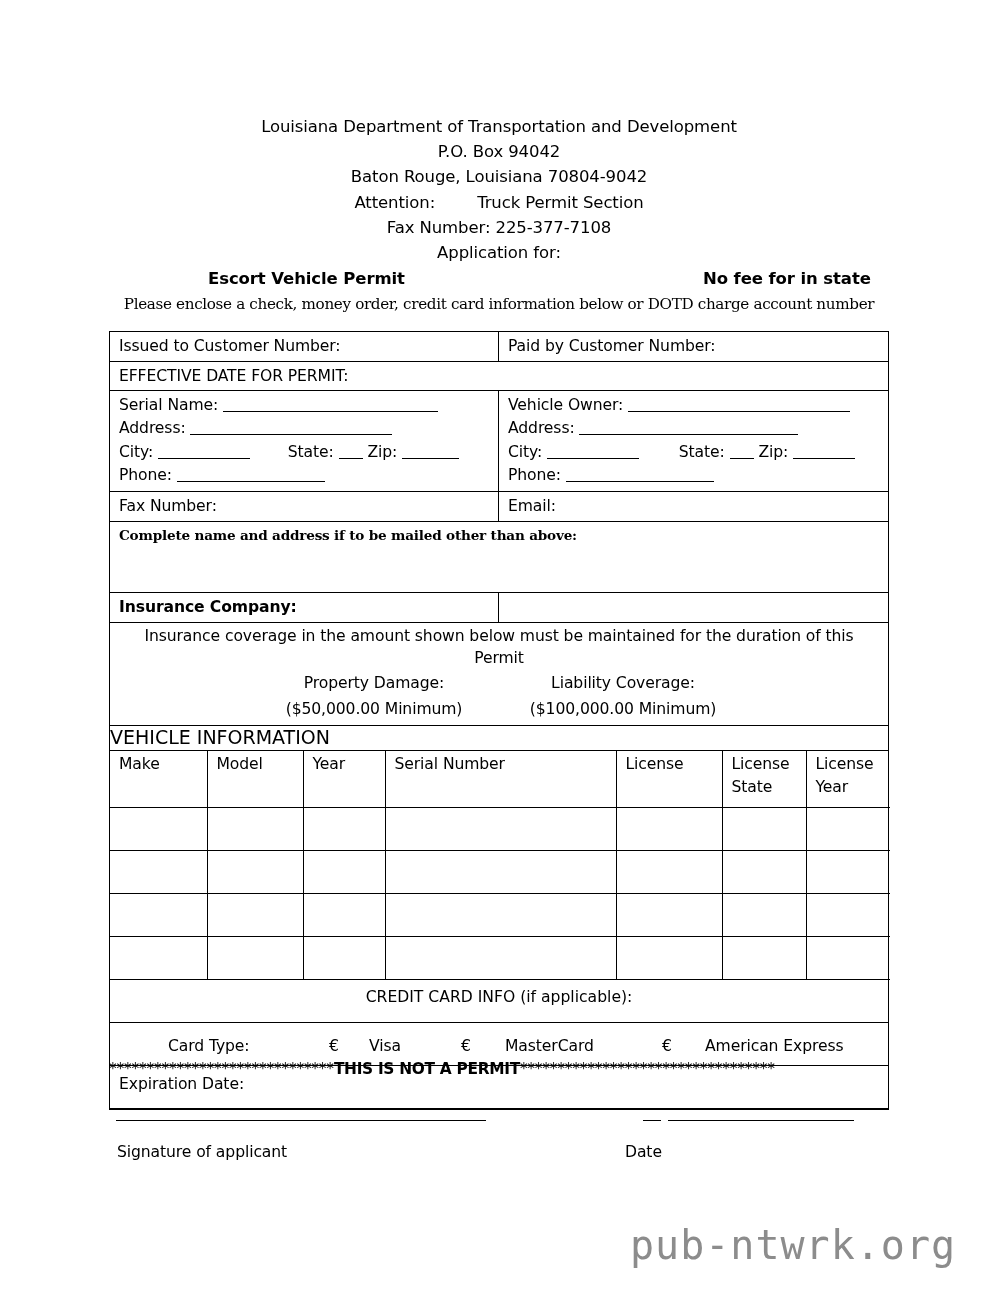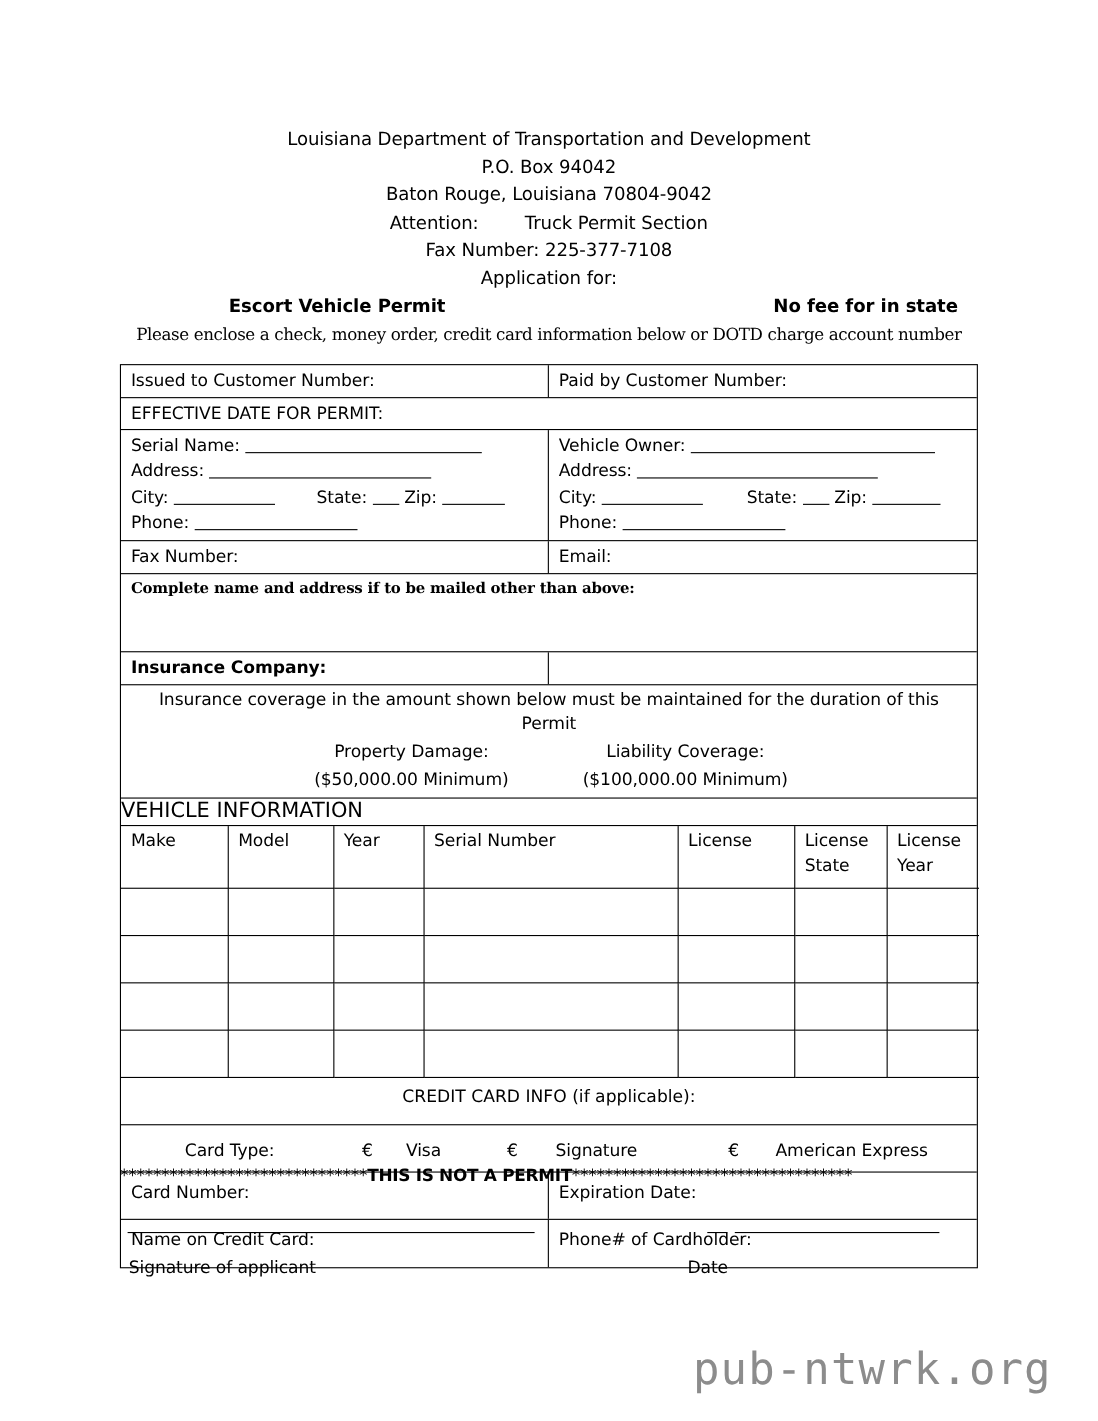--- a/index.html
+++ b/index.html
@@ -417,34 +417,29 @@
     </tbody>
   </table>
 
   <div class="cc-title">CREDIT CARD INFO (if applicable):</div>
 
   <div class="cardtype-row">
     <span class="ct-label">Card Type:</span>
     <span class="ct-box1">€</span>
     <span class="ct-v">Visa</span>
     <span class="ct-box2">€</span>
-    <span class="ct-v2">Signature</span>
+    <span class="ct-v2">MasterCard</span>
     <span class="ct-box3">€</span>
     <span class="ct-v3">American Express</span>
   </div>
 
   <div class="row cc-line">
-    <div class="cell half divider">Card Number:</div>
     <div class="cell half">Expiration Date:</div>
   </div>
 
-  <div class="row cc-line last">
-    <div class="cell half divider">Name on Credit Card:</div>
-    <div class="cell half">Phone# of Cardholder:</div>
-  </div>
 
 </div>
 
 <div class="notpermit"><span class="stars">******************************</span><span class="np">THIS IS NOT A PERMIT</span><span class="stars">**********************************</span></div>
 
 <div class="siglines">
   <div class="sig-rule a"></div>
   <div class="sig-rule b"></div>
   <div class="sig-rule c"></div>
 </div>

